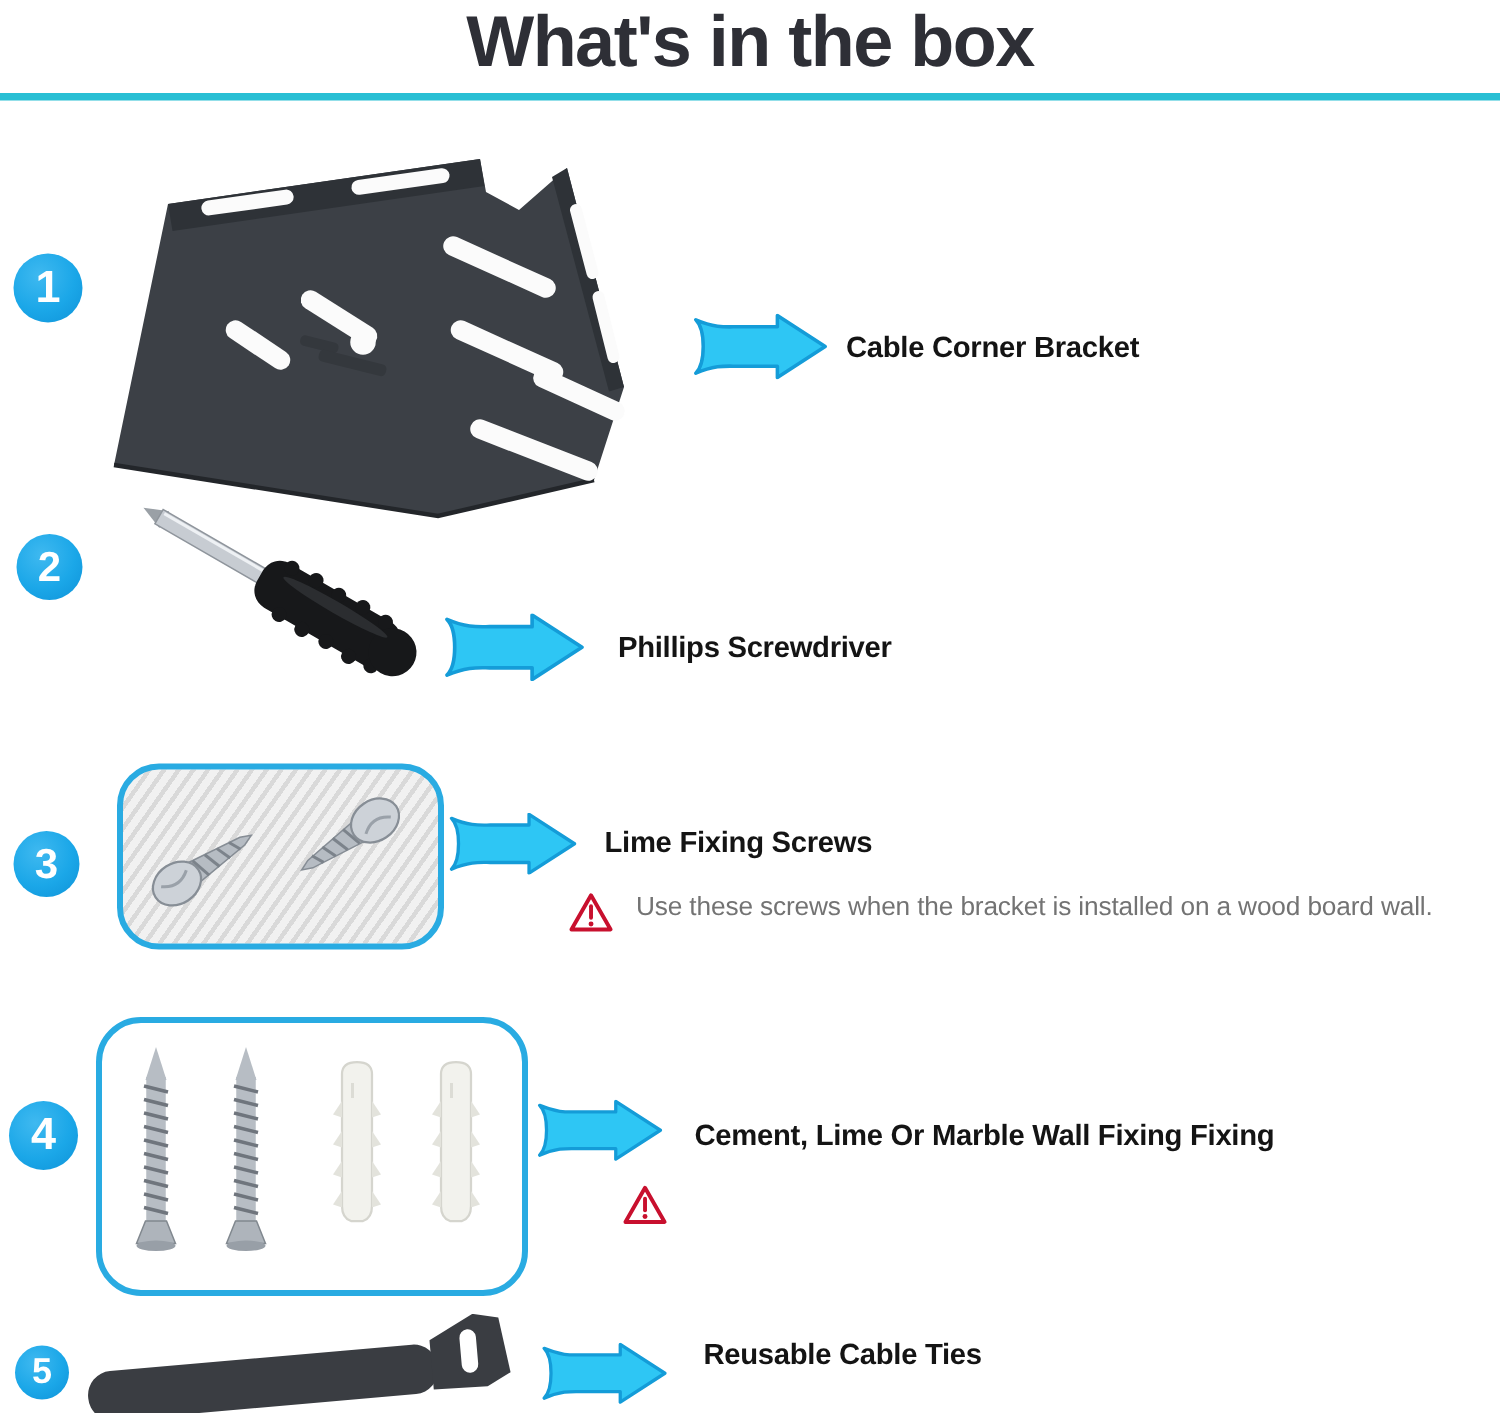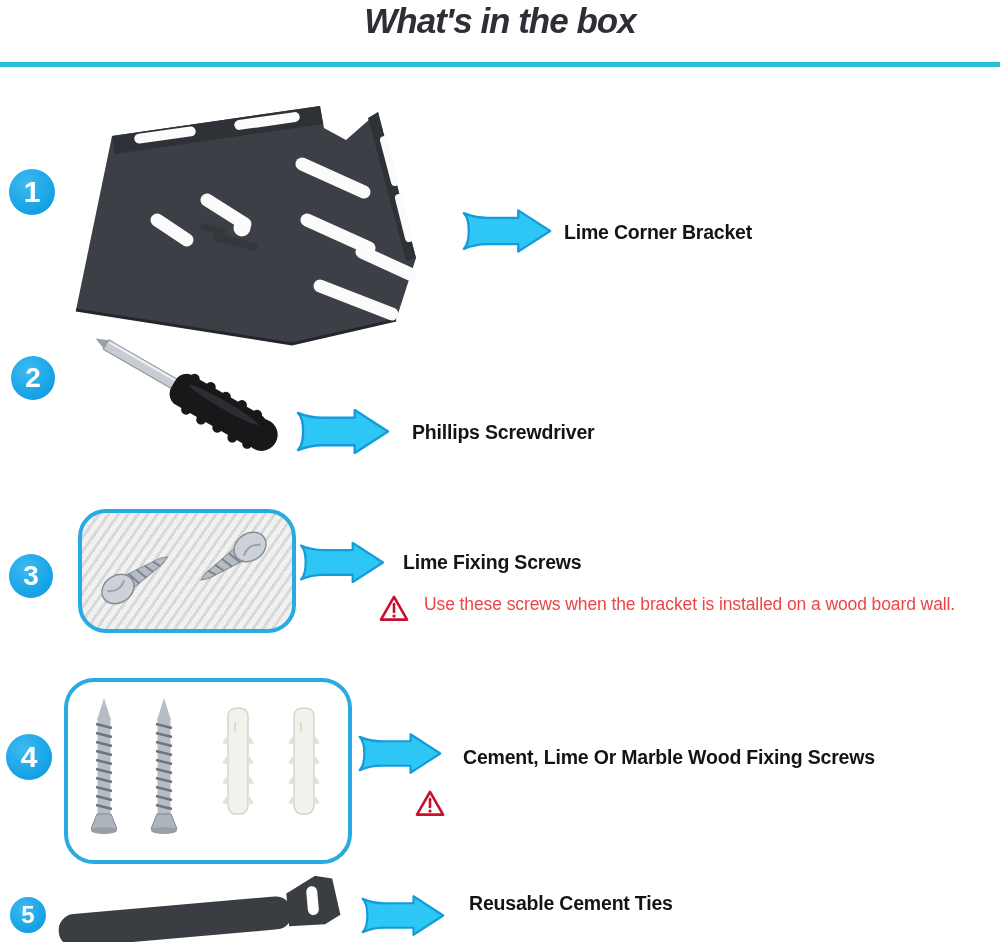--- a/index.html
+++ b/index.html
@@ -2,40 +2,40 @@
 <html><head>
 <meta charset="utf-8">
 <style>
   html,body{margin:0;padding:0;background:#ffffff;}
   .page{
     position:relative;width:1000px;height:942px;background:#ffffff;
     overflow:hidden;font-family:"Liberation Sans",sans-serif;
   }
   .title{
     position:absolute;top:1px;left:0;width:100%;text-align:center;
-    font-size:35px;font-weight:bold;color:#2E2F36;letter-spacing:-1px;font-style:italic;
+    font-size:48px;font-weight:bold;color:#2E2F36;letter-spacing:-1px;
   }
   .divider{position:absolute;top:62px;left:0;width:100%;height:5px;background:#29BFD4;}
   .num-badge{
     position:absolute;border-radius:50%;
     background:radial-gradient(circle at 38% 32%, #3FB9F0 0%, #1BA7E8 55%, #0E92D8 100%);
     color:#ffffff;font-weight:bold;display:flex;align-items:center;justify-content:center;
   }
   .nb-lg{width:46px;height:46px;font-size:30px;}
   .nb-md{width:44px;height:44px;font-size:28px;}
   .nb-sm{width:36px;height:36px;font-size:24px;}
   .arrow{position:absolute;}
   .arrow svg{width:100%;height:100%;}
   .arrow-shape{fill:#2EC6F4;stroke:#149CD8;stroke-width:2.5;stroke-linejoin:round;}
   .item-label{
     position:absolute;font-size:19.5px;font-weight:bold;color:#141414;
     letter-spacing:-0.2px;white-space:nowrap;
   }
   .warn-text{
-    position:absolute;font-size:17.5px;color:#ef4444;line-height:27px;letter-spacing:-0.1px;
+    position:absolute;font-size:17.5px;color:#737373;line-height:27px;letter-spacing:-0.1px;
   }
   .warn-tri{position:absolute;width:31px;height:29px;}
   .panel{
     position:absolute;border:4px solid #29ABE2;box-sizing:border-box;background:#ffffff;
   }
   .panel-hatch{
     border-radius:28px;
     background:repeating-linear-gradient(125deg,#f1f1f1 0px,#f1f1f1 5px,#d9d9d9 5px,#d9d9d9 8px);
   }
   .panel-plain{border-radius:30px;}
@@ -121,21 +121,21 @@
     <g fill="#34383d">
       <rect x="138" y="126" width="26" height="7" rx="3" transform="rotate(14 151 129)"></rect>
       <rect x="150" y="138" width="46" height="8" rx="3" transform="rotate(14 173 142)"></rect>
     </g>
   </svg>
   <div class="arrow" style="left:462px;top:209px;width:90px;height:44px;">
     <svg viewBox="0 0 96 46">
         <use href="#arrowShape" class="arrow-shape"></use>
       </svg>
   </div>
-  <div class="item-label" style="left:564px;top:221px;">Lime Corner Bracket</div>
+  <div class="item-label" style="left:564px;top:221px;">Cable Corner Bracket</div>
 
   <div class="num-badge nb-md" style="left:11px;top:356px;">2</div>
   <svg class="img-abs" style="left:88px;top:329px;" width="212" height="136" viewBox="0 0 212 136">
     <g transform="rotate(30 20 16)">
       <path d="M6,16.5 L22,10 L22,23 Z" fill="#9aa0a6"></path>
       <rect x="18" y="11" width="80" height="11" fill="#c7ccd2" stroke="#8f959c" stroke-width="1"></rect>
       <line x1="20" y1="13" x2="96" y2="13" stroke="#eef1f4" stroke-width="2"></line>
       <g fill="#17181a">
         <rect x="96" y="0" width="104" height="34" rx="13"></rect>
         <circle cx="112" cy="2" r="5"></circle>
@@ -185,33 +185,33 @@
       <use href="#screwLong" transform="translate(96,14)"></use>
       <use href="#anchorPlug" transform="translate(170,26)"></use>
       <use href="#anchorPlug" transform="translate(236,26)"></use>
     </svg>
   </div>
   <div class="arrow" style="left:358px;top:733px;width:84px;height:41px;">
     <svg viewBox="0 0 96 46">
         <use href="#arrowShape" class="arrow-shape"></use>
       </svg>
   </div>
-  <div class="item-label" style="left:463px;top:746px;">Cement, Lime Or Marble Wood Fixing Screws</div>
+  <div class="item-label" style="left:463px;top:746px;">Cement, Lime Or Marble Wall Fixing Fixing</div>
   <svg class="warn-tri" style="left:415px;top:789px;" viewBox="0 0 32 30">
       <use href="#warnTri"></use>
     </svg>
 
   <div class="num-badge nb-sm" style="left:10px;top:897px;">5</div>
   <svg class="img-abs" style="left:52px;top:876px;" width="320" height="66" viewBox="0 0 320 66">
     <g transform="rotate(-5 160 40)" fill="#3A3D42">
       <rect x="6" y="26" width="234" height="33" rx="16"></rect>
       <path d="M236,24 L266,9 L283,13 L288,50 L272,58 L236,57 Z"></path>
       <rect x="256" y="19" width="11" height="29" rx="5.5" fill="#FFFFFF"></rect>
     </g>
   </svg>
   <div class="arrow" style="left:361px;top:895px;width:84px;height:41px;">
     <svg viewBox="0 0 96 46">
         <use href="#arrowShape" class="arrow-shape"></use>
       </svg>
   </div>
-  <div class="item-label" style="left:469px;top:892px;">Reusable Cement Ties</div>
+  <div class="item-label" style="left:469px;top:892px;">Reusable Cable Ties</div>
 
 </div>
 
 </body></html>

